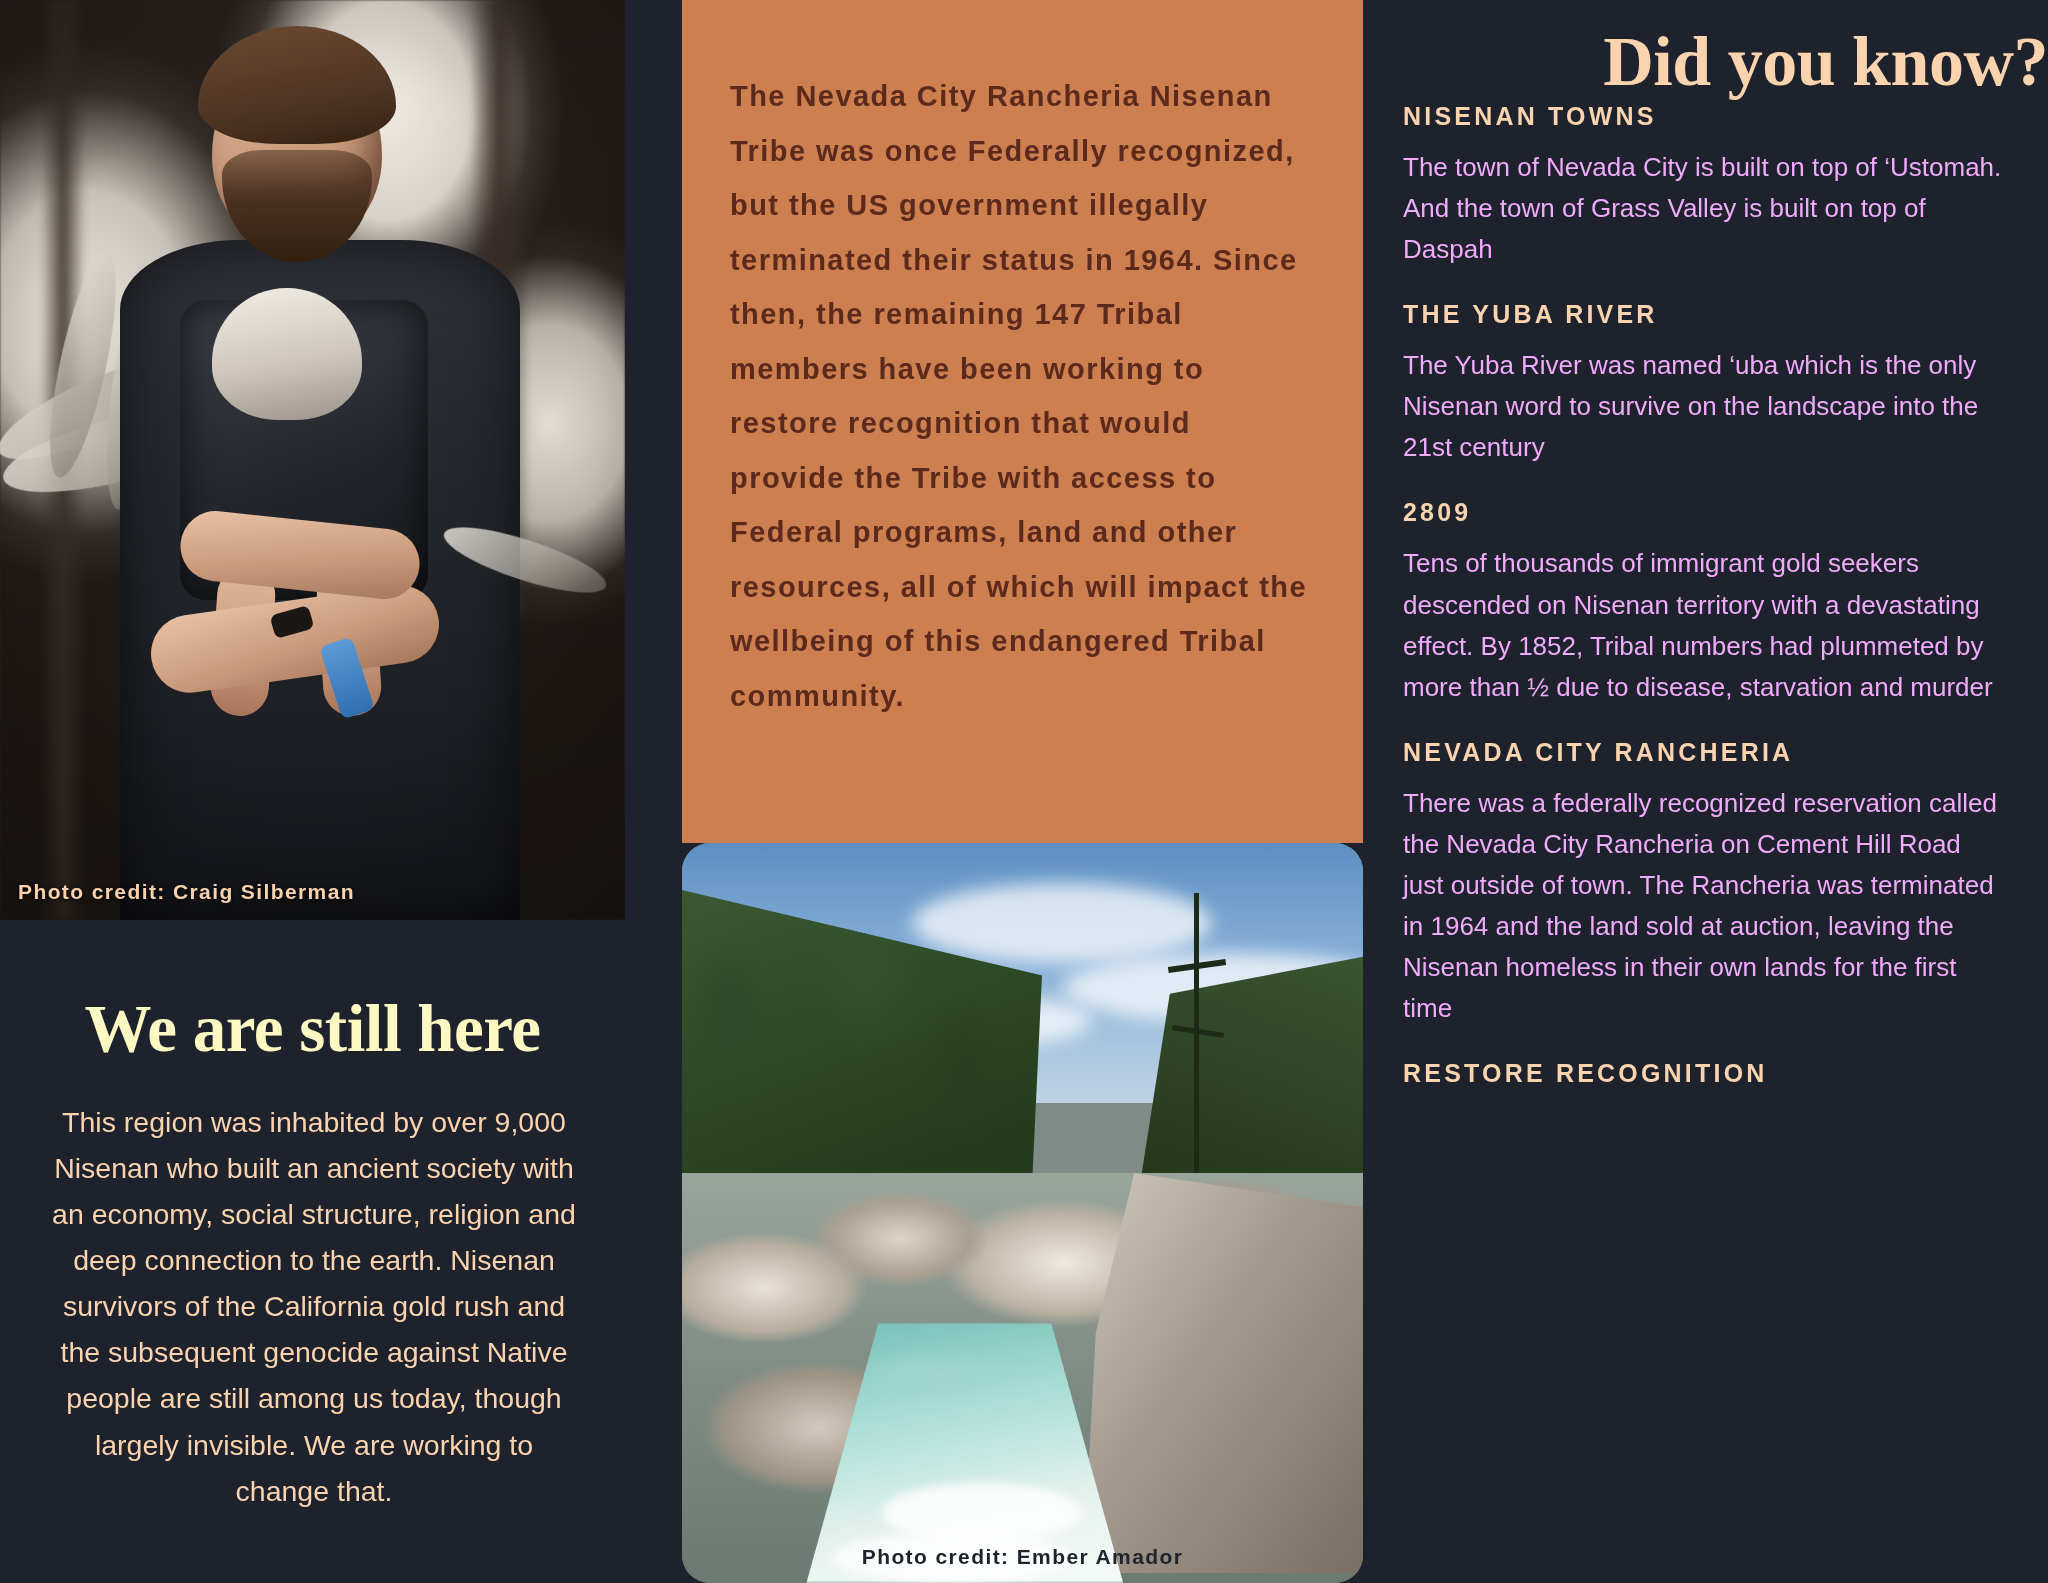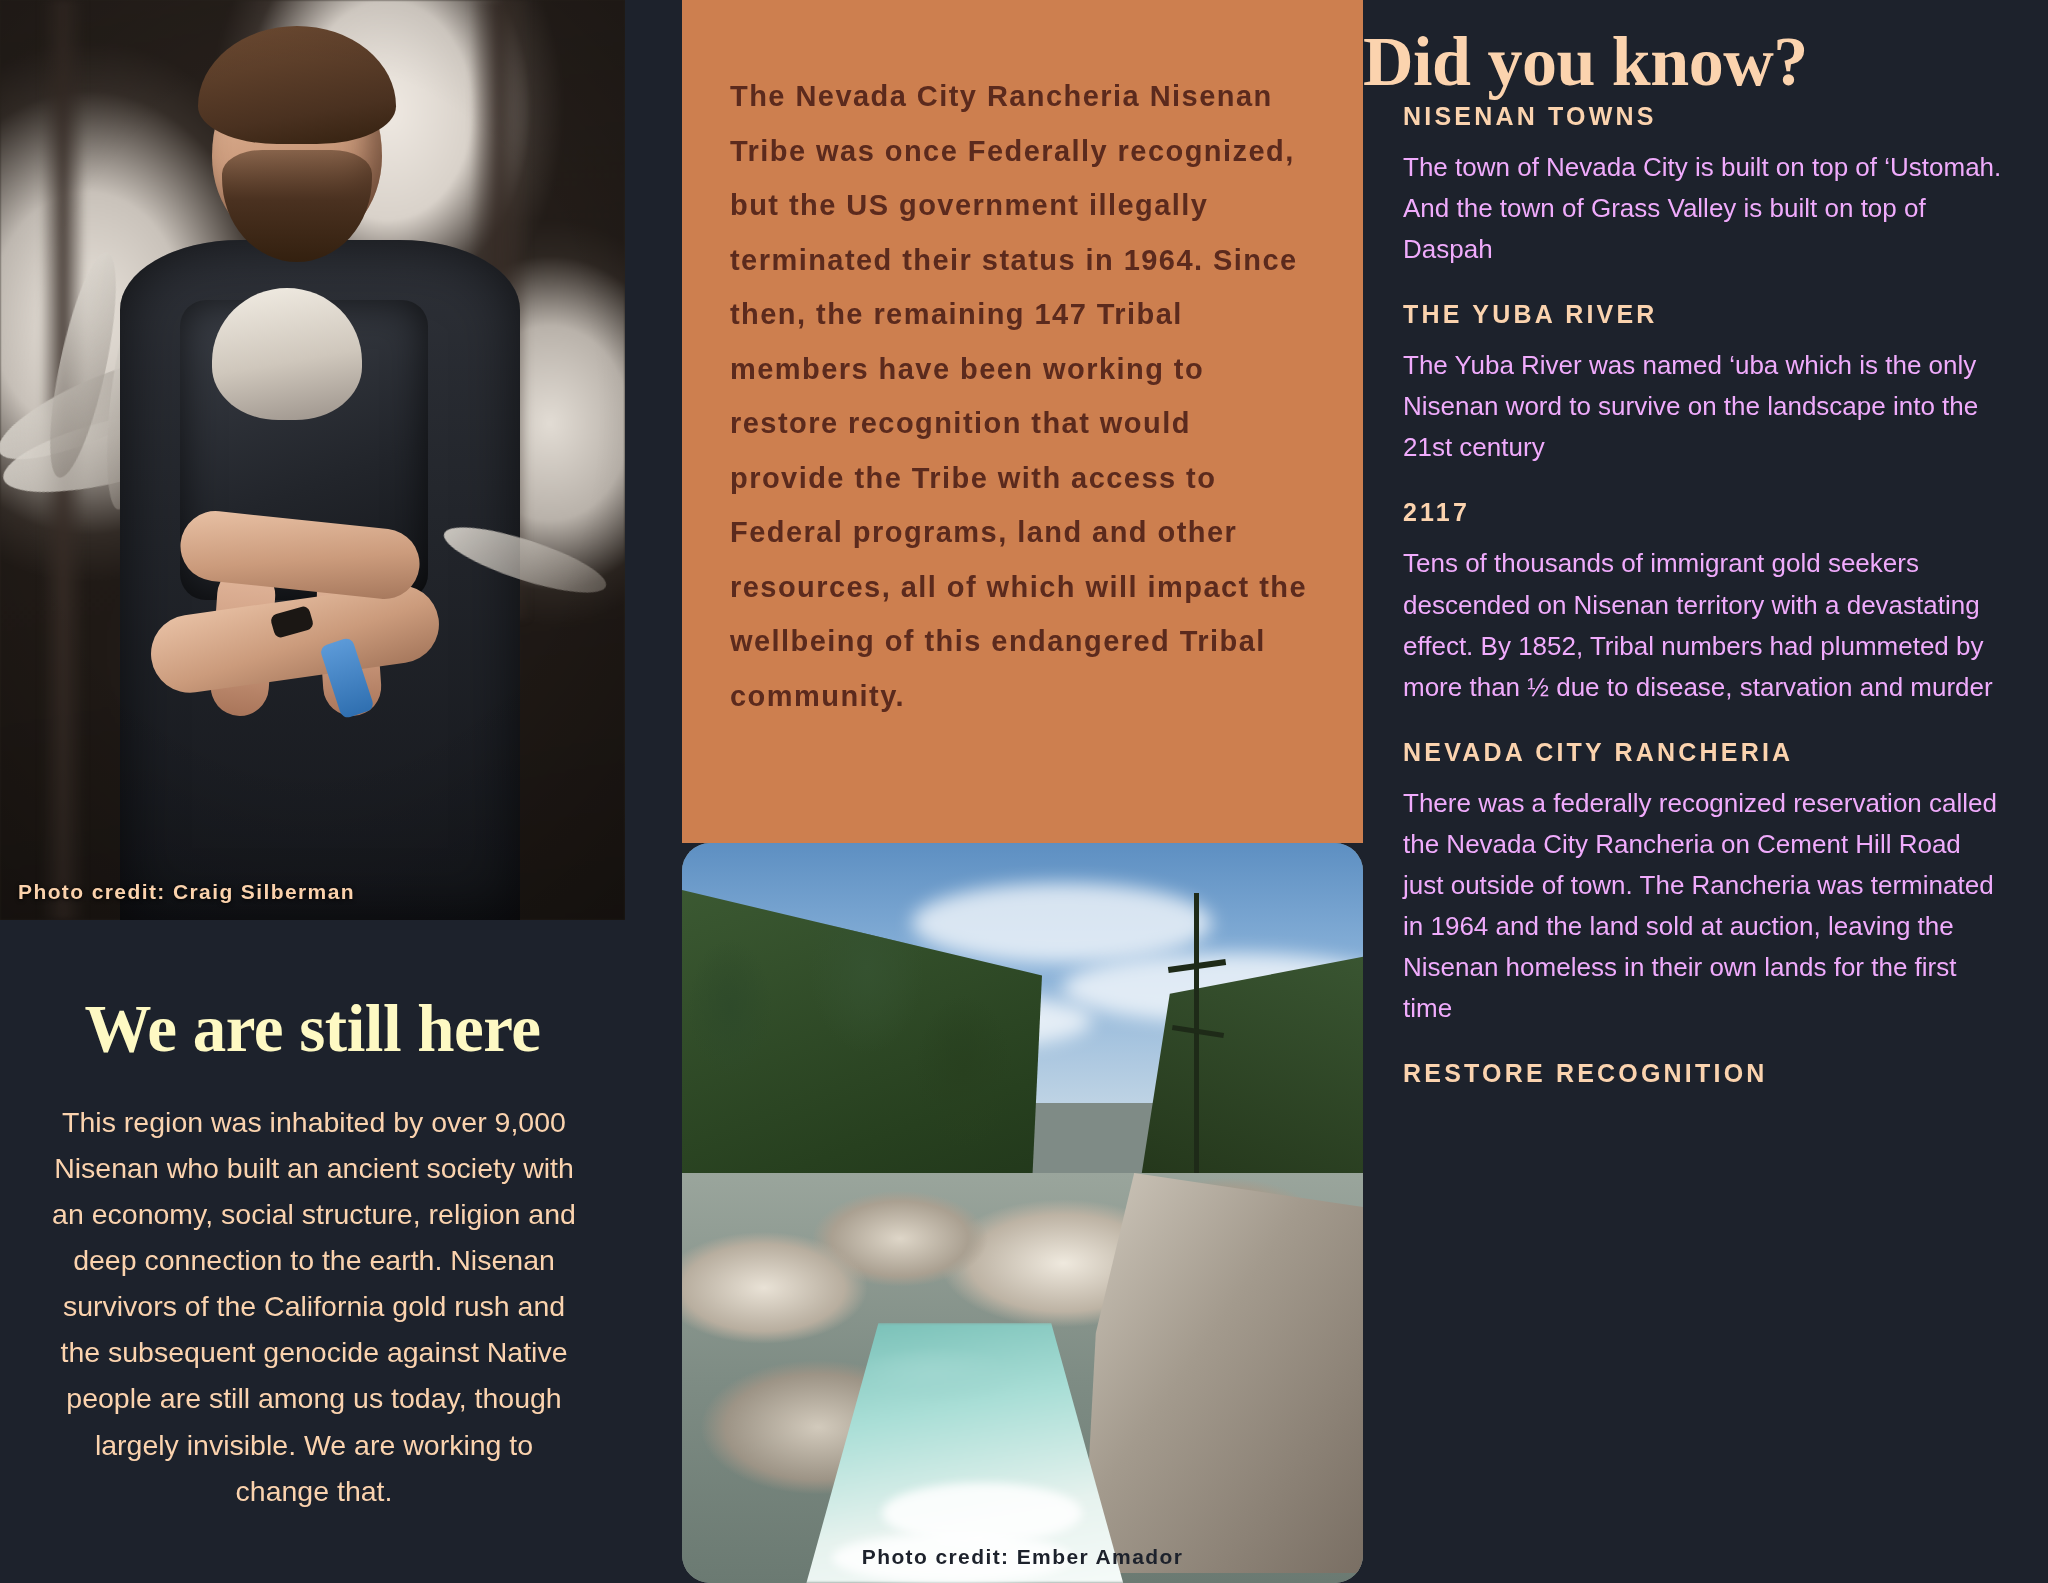--- a/index.html
+++ b/index.html
@@ -268,26 +268,27 @@
 
   
   .col-right {
     position: absolute;
     left: 1363px; top: 0;
     width: 685px; height: 1583px;
     background: #1d222c;
   }
   .right-title {
     margin: 22px 0 0 0;
-    text-align: left;
+    text-align: right;
     color: #fbd3ae;
     font-family: "Liberation Serif", serif;
     font-weight: bold;
     font-size: 70px;
     letter-spacing: -0.5px;
+    padding-left: 15px;
   }
   .fact {
     margin: 0;
     padding: 0 40px;
   }
   .fact + .fact { margin-top: 30px; }
   .fact-heading {
     color: #fbd3ae;
     font-weight: bold;
     font-size: 25px;
@@ -368,21 +369,21 @@
       <div class="fact-heading">NISENAN TOWNS</div>
       <div class="fact-body">The town of Nevada City is built on top of ‘Ustomah. And the town of Grass Valley is built on top of Daspah</div>
     </div>
 
     <div class="fact">
       <div class="fact-heading">THE YUBA RIVER</div>
       <div class="fact-body">The Yuba River was named ‘uba which is the only Nisenan word to survive on the landscape into the 21st century</div>
     </div>
 
     <div class="fact">
-      <div class="fact-heading">2117</div>
+      <div class="fact-heading">2809</div>
       <div class="fact-body">Tens of thousands of immigrant gold seekers descended on Nisenan territory with a devastating effect.  By 1852, Tribal numbers had plummeted by more than ½ due to disease, starvation and murder</div>
     </div>
 
     <div class="fact">
       <div class="fact-heading">NEVADA CITY RANCHERIA</div>
       <div class="fact-body">There was a federally recognized reservation called the Nevada City Rancheria on Cement Hill Road just outside of town. The Rancheria was terminated in 1964 and the land sold at auction, leaving the Nisenan homeless in their own lands for the first time</div>
     </div>
 
     <div class="fact">
       <div class="fact-heading">RESTORE RECOGNITION</div>

